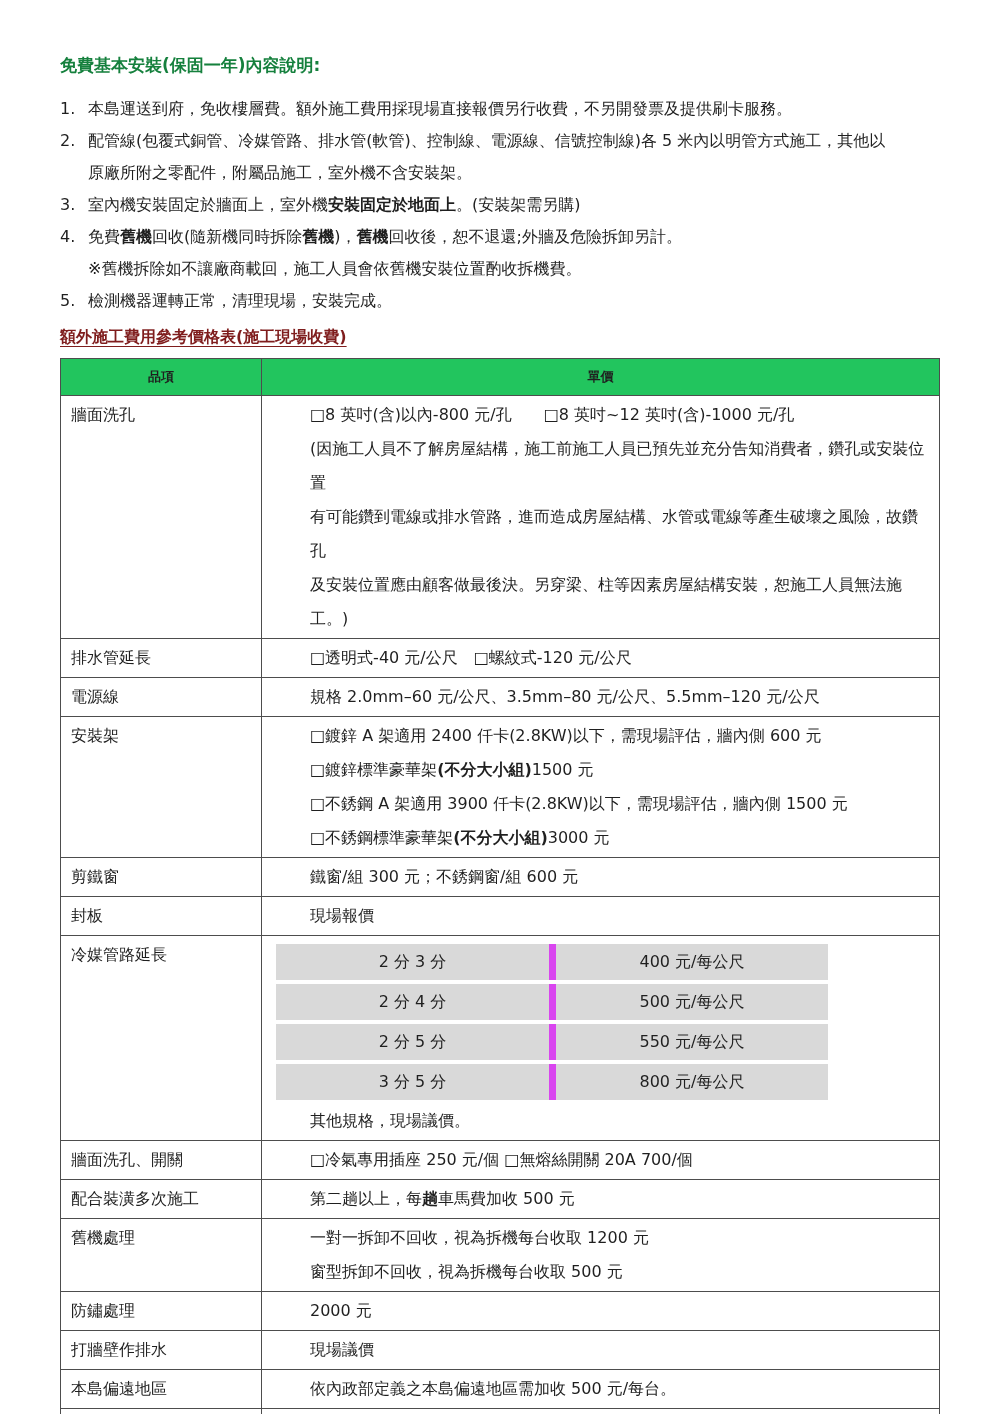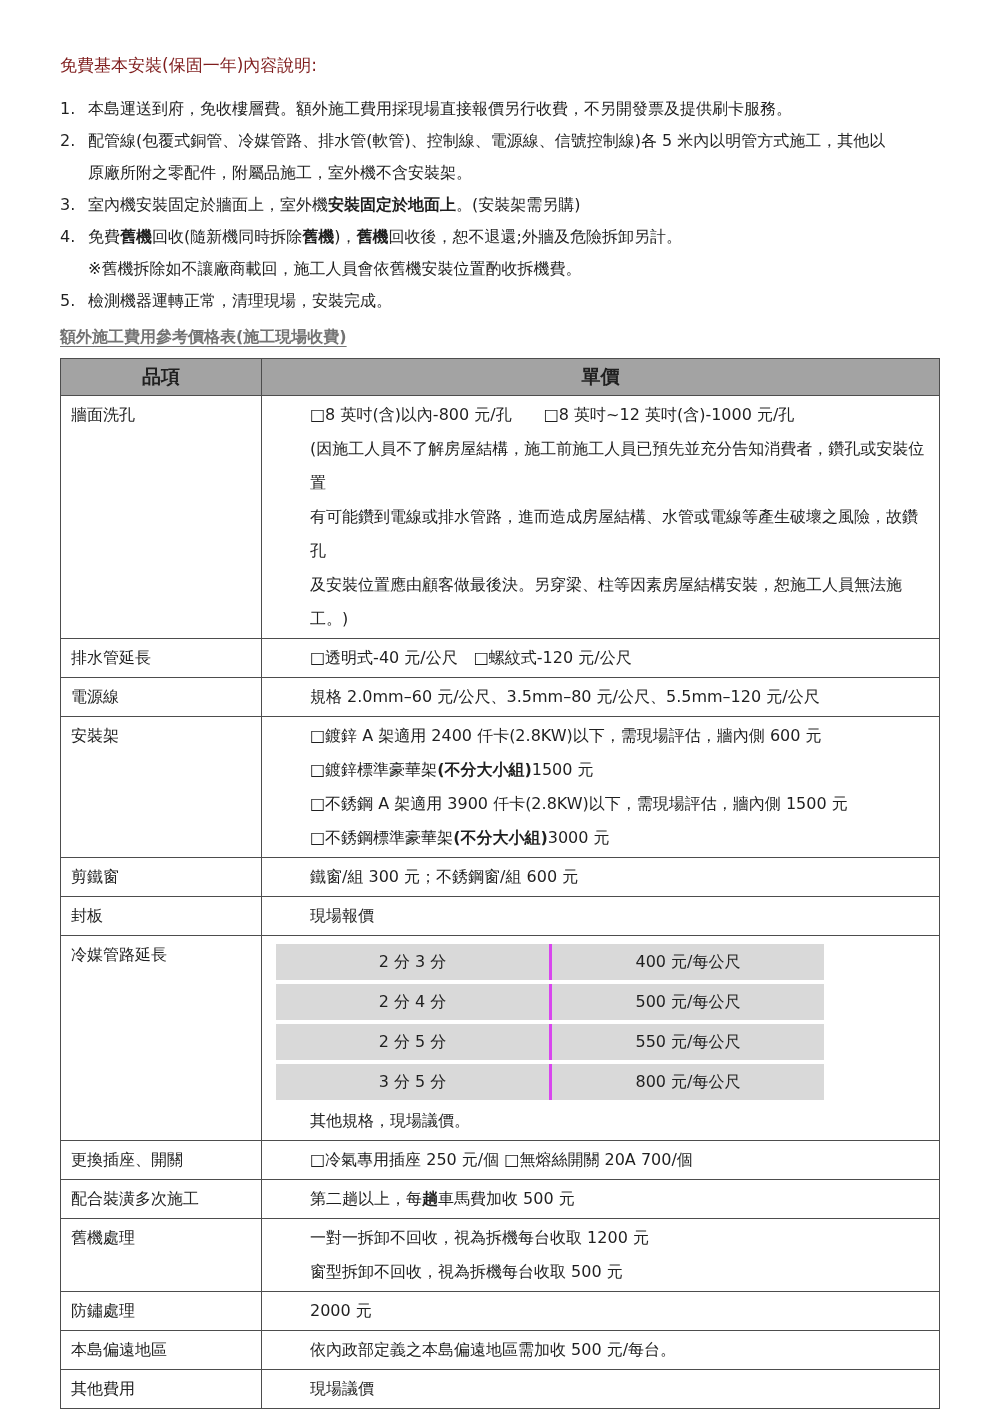--- a/index.html
+++ b/index.html
@@ -5,63 +5,63 @@
   html,body { margin:0; padding:0; background:#ffffff; }
   body {
     width:1000px; height:1414px;
     font-family:"DejaVu Sans","Liberation Sans",sans-serif;
     color:#1f1f1f;
     -webkit-font-smoothing:antialiased;
   }
   .page { padding:54px 60px 0 60px; }
 
   .doc-title {
-    font-size:17px; font-weight:normal; margin:0 0 16px 0; color:#7f1d1d;
+    font-size:17px; font-weight:bold; margin:0 0 16px 0; color:#15803d;
   }
 
   .notes { margin:0 0 6px 0; }
   .note { display:flex; align-items:flex-start; font-size:16px; }
   .note-num { width:28px; flex:0 0 28px; line-height:32px; }
   .note-body { flex:1; }
   .note-line { line-height:32px; }
 
   .table-title {
     font-size:16px; font-weight:bold; margin:10px 0 10px 0;
-    text-decoration:underline; text-underline-offset:4px; color:#737373;
+    text-decoration:underline; text-underline-offset:4px; color:#7f1d1d;
   }
 
   table.price-table {
     width:880px; border-collapse:collapse; table-layout:fixed;
     font-size:16px;
   }
   table.price-table th, table.price-table td {
     border:1px solid #4d4d4d;
   }
   table.price-table th {
-    background:#a3a3a3; font-weight:bold; text-align:center;
-    height:36px; padding:0; font-size:19px;
+    background:#22c55e; font-weight:bold; text-align:center;
+    height:36px; padding:0; font-size:13px;
   }
   th.col-item-h { width:200px; }
   td.col-item {
     width:200px; padding:2px 14px 2px 10px; vertical-align:top;
     line-height:34px;
   }
   td.col-price { padding:2px 8px 2px 12px; vertical-align:top; }
   .cell-line { line-height:34px;margin-left:36px; }
   .b { font-weight:bold; }
 
   table.inner-table {
     border-collapse:separate; border-spacing:0 4px;
     width:545px; margin:2px 0 0 2px; table-layout:fixed;
   }
   table.inner-table td {
     background:#d9d9d9; text-align:center; line-height:30px;
     padding:3px 0; border:none;
   }
-  table.inner-table td.inner-spec { width:273px; border-right:3px solid #d946ef;margin-left:28px; }
+  table.inner-table td.inner-spec { width:273px; border-right:7px solid #d946ef;margin-left:28px; }
   table.inner-table td.inner-price { width:272px; }
 </style>
 </head>
 <body>
 
 <div class="page">
 
   <h1 class="doc-title">免費基本安裝(保固一年)內容說明:</h1>
 
   <div class="notes" id="notes-list">
@@ -171,21 +171,21 @@
                 <tr>
                   <td class="inner-spec">3 分 5 分</td>
                   <td class="inner-price">800 元/每公尺</td>
                 </tr>
               </tbody>
             </table>
             <div class="cell-line"><span>其他規格，現場議價。</span></div>
           </td>
         </tr>
         <tr>
-          <td class="col-item">更換插座、開關</td>
+          <td class="col-item">牆面洗孔、開關</td>
           <td class="col-price">
             <div class="cell-line"><span>□冷氣專用插座 250 元/個 □無熔絲開關 20A 700/個</span></div>
           </td>
         </tr>
         <tr>
           <td class="col-item">配合裝潢多次施工</td>
           <td class="col-price">
             <div class="cell-line"><span>第二趟以上，每</span><span class="b">趟</span><span>車馬費加收 500 元</span></div>
           </td>
         </tr>
@@ -196,20 +196,26 @@
             <div class="cell-line"><span>窗型拆卸不回收，視為拆機每台收取 500 元</span></div>
           </td>
         </tr>
         <tr>
           <td class="col-item">防鏽處理</td>
           <td class="col-price">
             <div class="cell-line"><span>2000 元</span></div>
           </td>
         </tr>
         <tr>
+          <td class="col-item">打牆壁作排水</td>
+          <td class="col-price">
+            <div class="cell-line"><span>現場議價</span></div>
+          </td>
+        </tr>
+        <tr>
           <td class="col-item">本島偏遠地區</td>
           <td class="col-price">
             <div class="cell-line"><span>依內政部定義之本島偏遠地區需加收 500 元/每台。</span></div>
           </td>
         </tr>
         <tr>
           <td class="col-item">其他費用</td>
           <td class="col-price">
             <div class="cell-line"><span>現場議價</span></div>
           </td>

